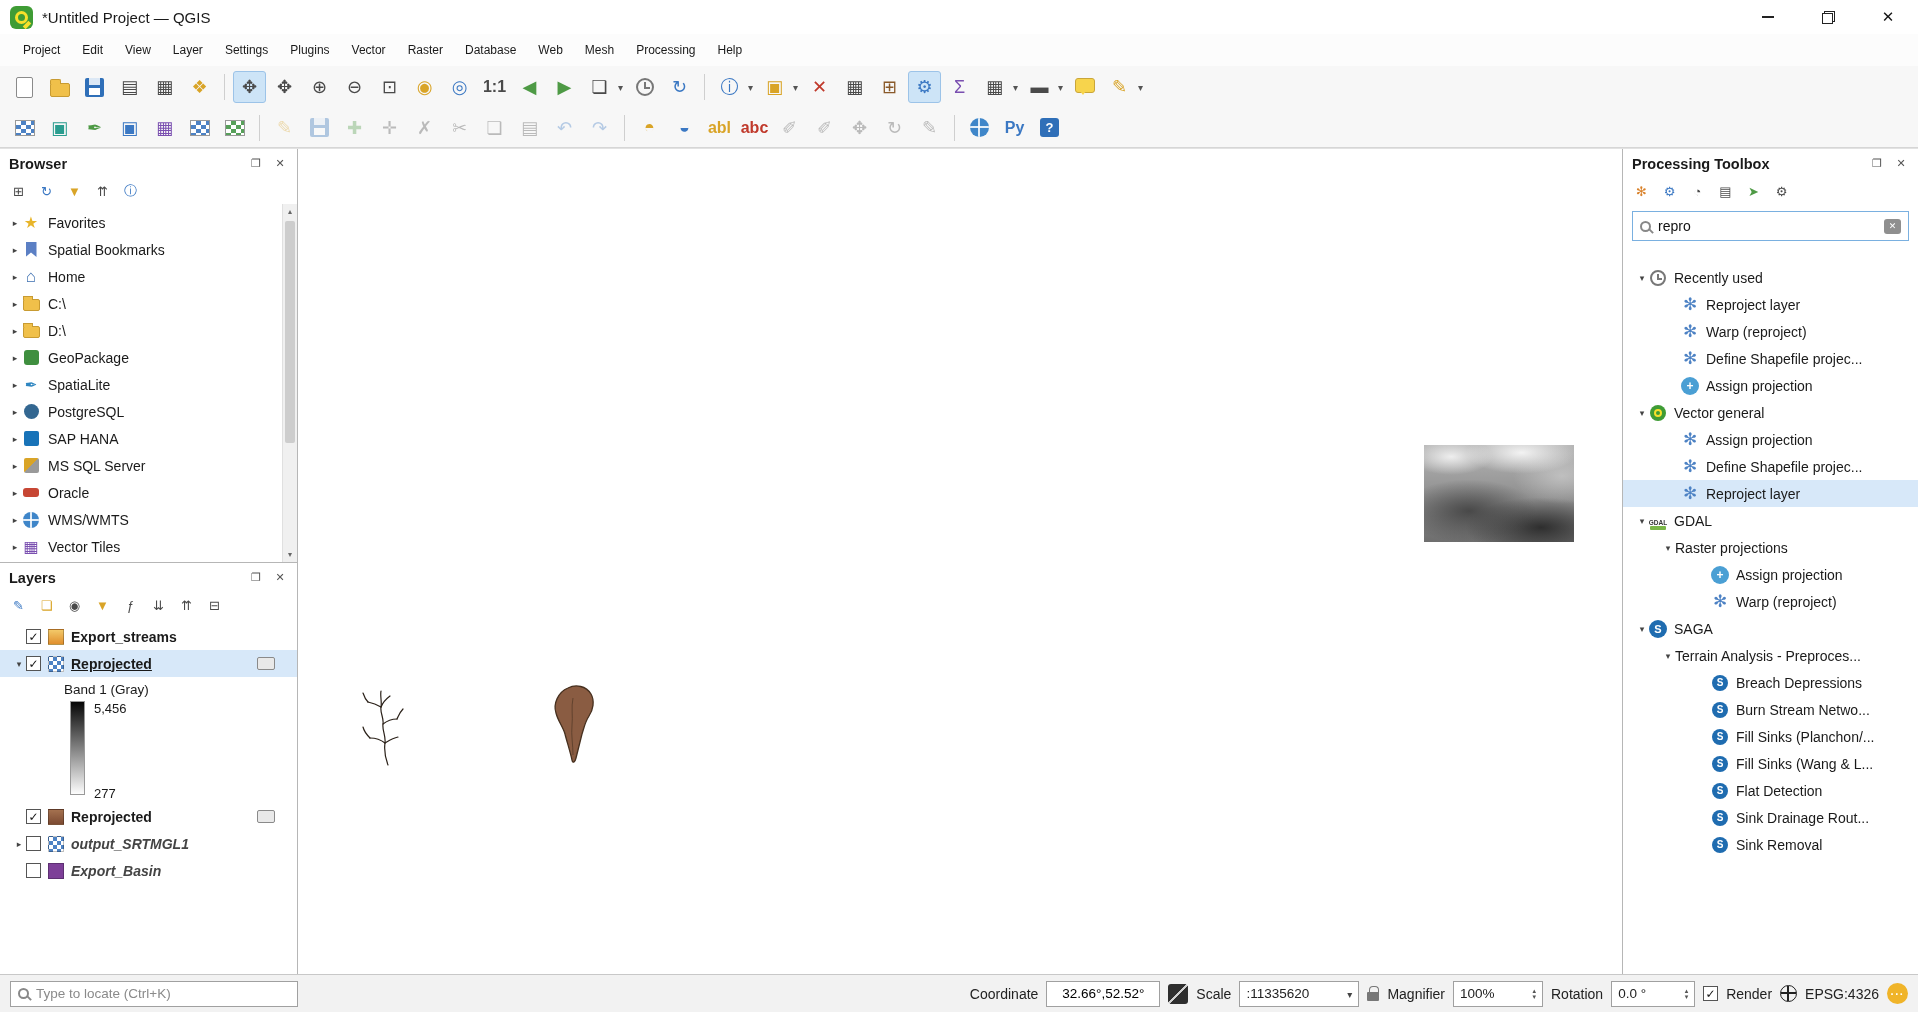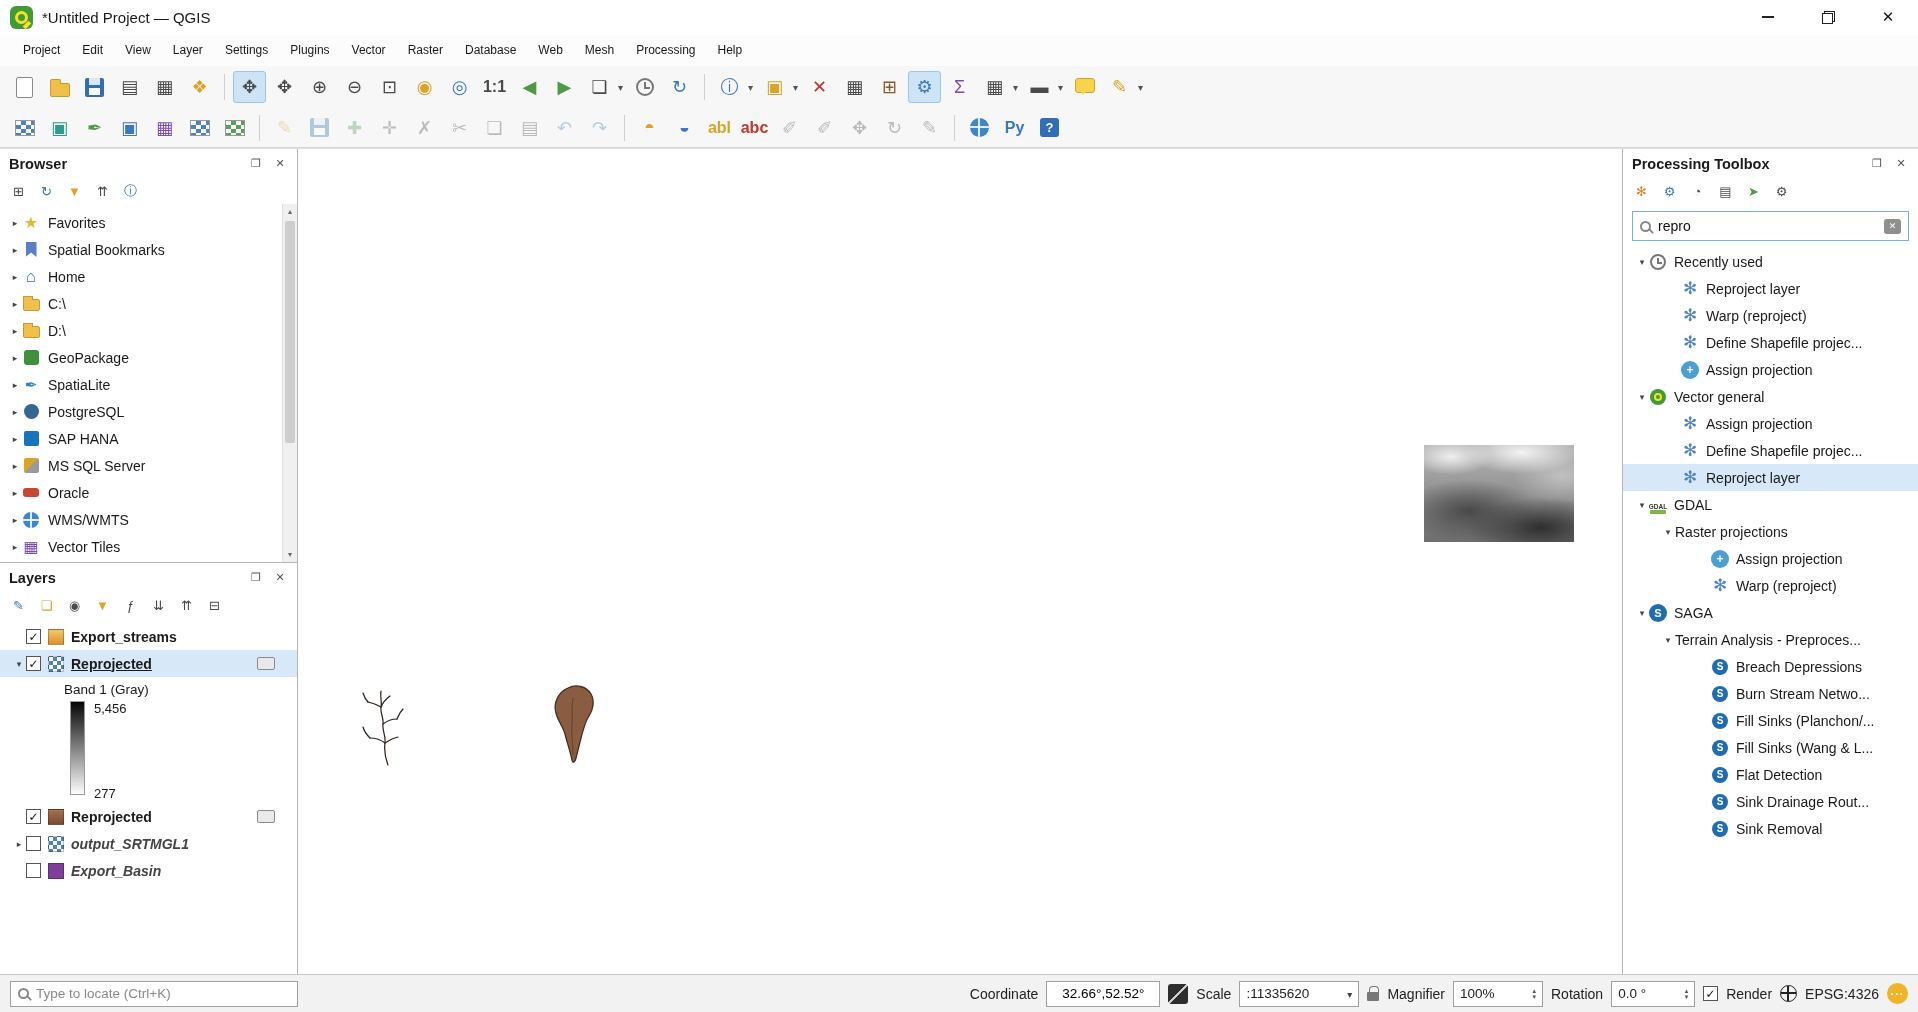--- a/index.html
+++ b/index.html
@@ -116,21 +116,21 @@
   .lb { font-weight:bold; }
   .lu { text-decoration:underline; }
   .li { font-style:italic; color:#444; }
   .lind { margin-left:auto; margin-right:22px; width:18px; height:13px; border:1px solid #8a8a8a; background:#e9e9e9; border-radius:2px; flex-shrink:0; }
   .legend-band { padding-left:64px; height:24px; display:flex; align-items:center; font-size:13.5px; }
   .legend-ramp { padding-left:70px; display:flex; gap:9px; height:102px; align-items:flex-start; }
   .ramp { width:15px; height:94px; background:linear-gradient(180deg,#050505,#fdfdfd); border:1px solid #999; }
   .ramp-lab { display:flex; flex-direction:column; justify-content:space-between; height:100px; font-size:13px; }
 
   
-  .searchbox { margin:7px 9px 2px 9px; height:30px; border:1px solid #7ab0e0; background:#fff; display:flex; align-items:center; padding:10px 7px; gap:7px; flex-shrink:0; }
+  .searchbox { margin:7px 9px 18px 9px; height:30px; border:1px solid #7ab0e0; background:#fff; display:flex; align-items:center; padding:10px 7px; gap:7px; flex-shrink:0; }
   .mag-sm { width:11px; height:11px; border:2px solid #888; border-radius:50%; position:relative; flex-shrink:0; }
   .mag-sm::after { content:""; position:absolute; width:6px; height:2px; background:#888; transform:rotate(45deg); right:-5px; bottom:-2px; }
   .search-input { flex:1; border:none; outline:none; font-size:14px; font-family:inherit; color:#111; background:transparent; min-width:0; }
   .clear-btn { width:17px; height:15px; border-radius:3px; background:#8f8f8f; color:#fff; display:flex; align-items:center; justify-content:center; font-size:9px; flex-shrink:0; }
   .clear-btn::before { content:"✕"; }
   .prow { height:27px; display:flex; align-items:center; font-size:14px; white-space:nowrap; }
   .prow.selected { background:#d7e8f9; }
   .lvl0 { padding-left:12px; } .lvl1 { padding-left:58px; } .lvl1g { padding-left:38px; } .lvl2 { padding-left:88px; }
   .aico { width:18px; height:18px; margin-right:7px; display:flex; align-items:center; justify-content:center; flex-shrink:0; }
   .alg-star::before { content:"✻"; color:#4d82c4; font-size:17px; font-weight:bold; }

